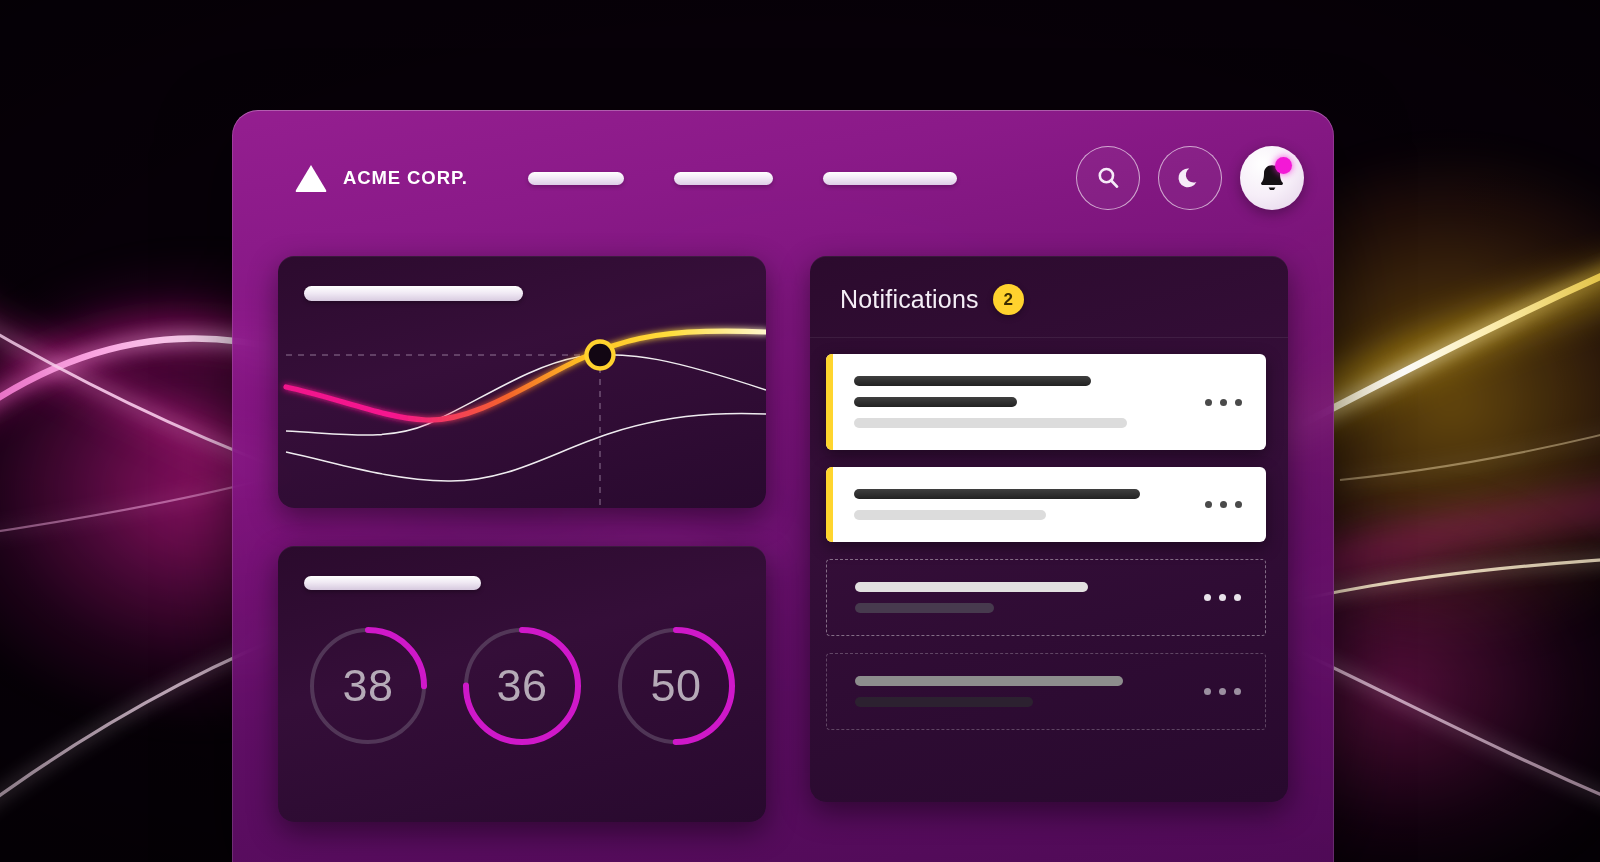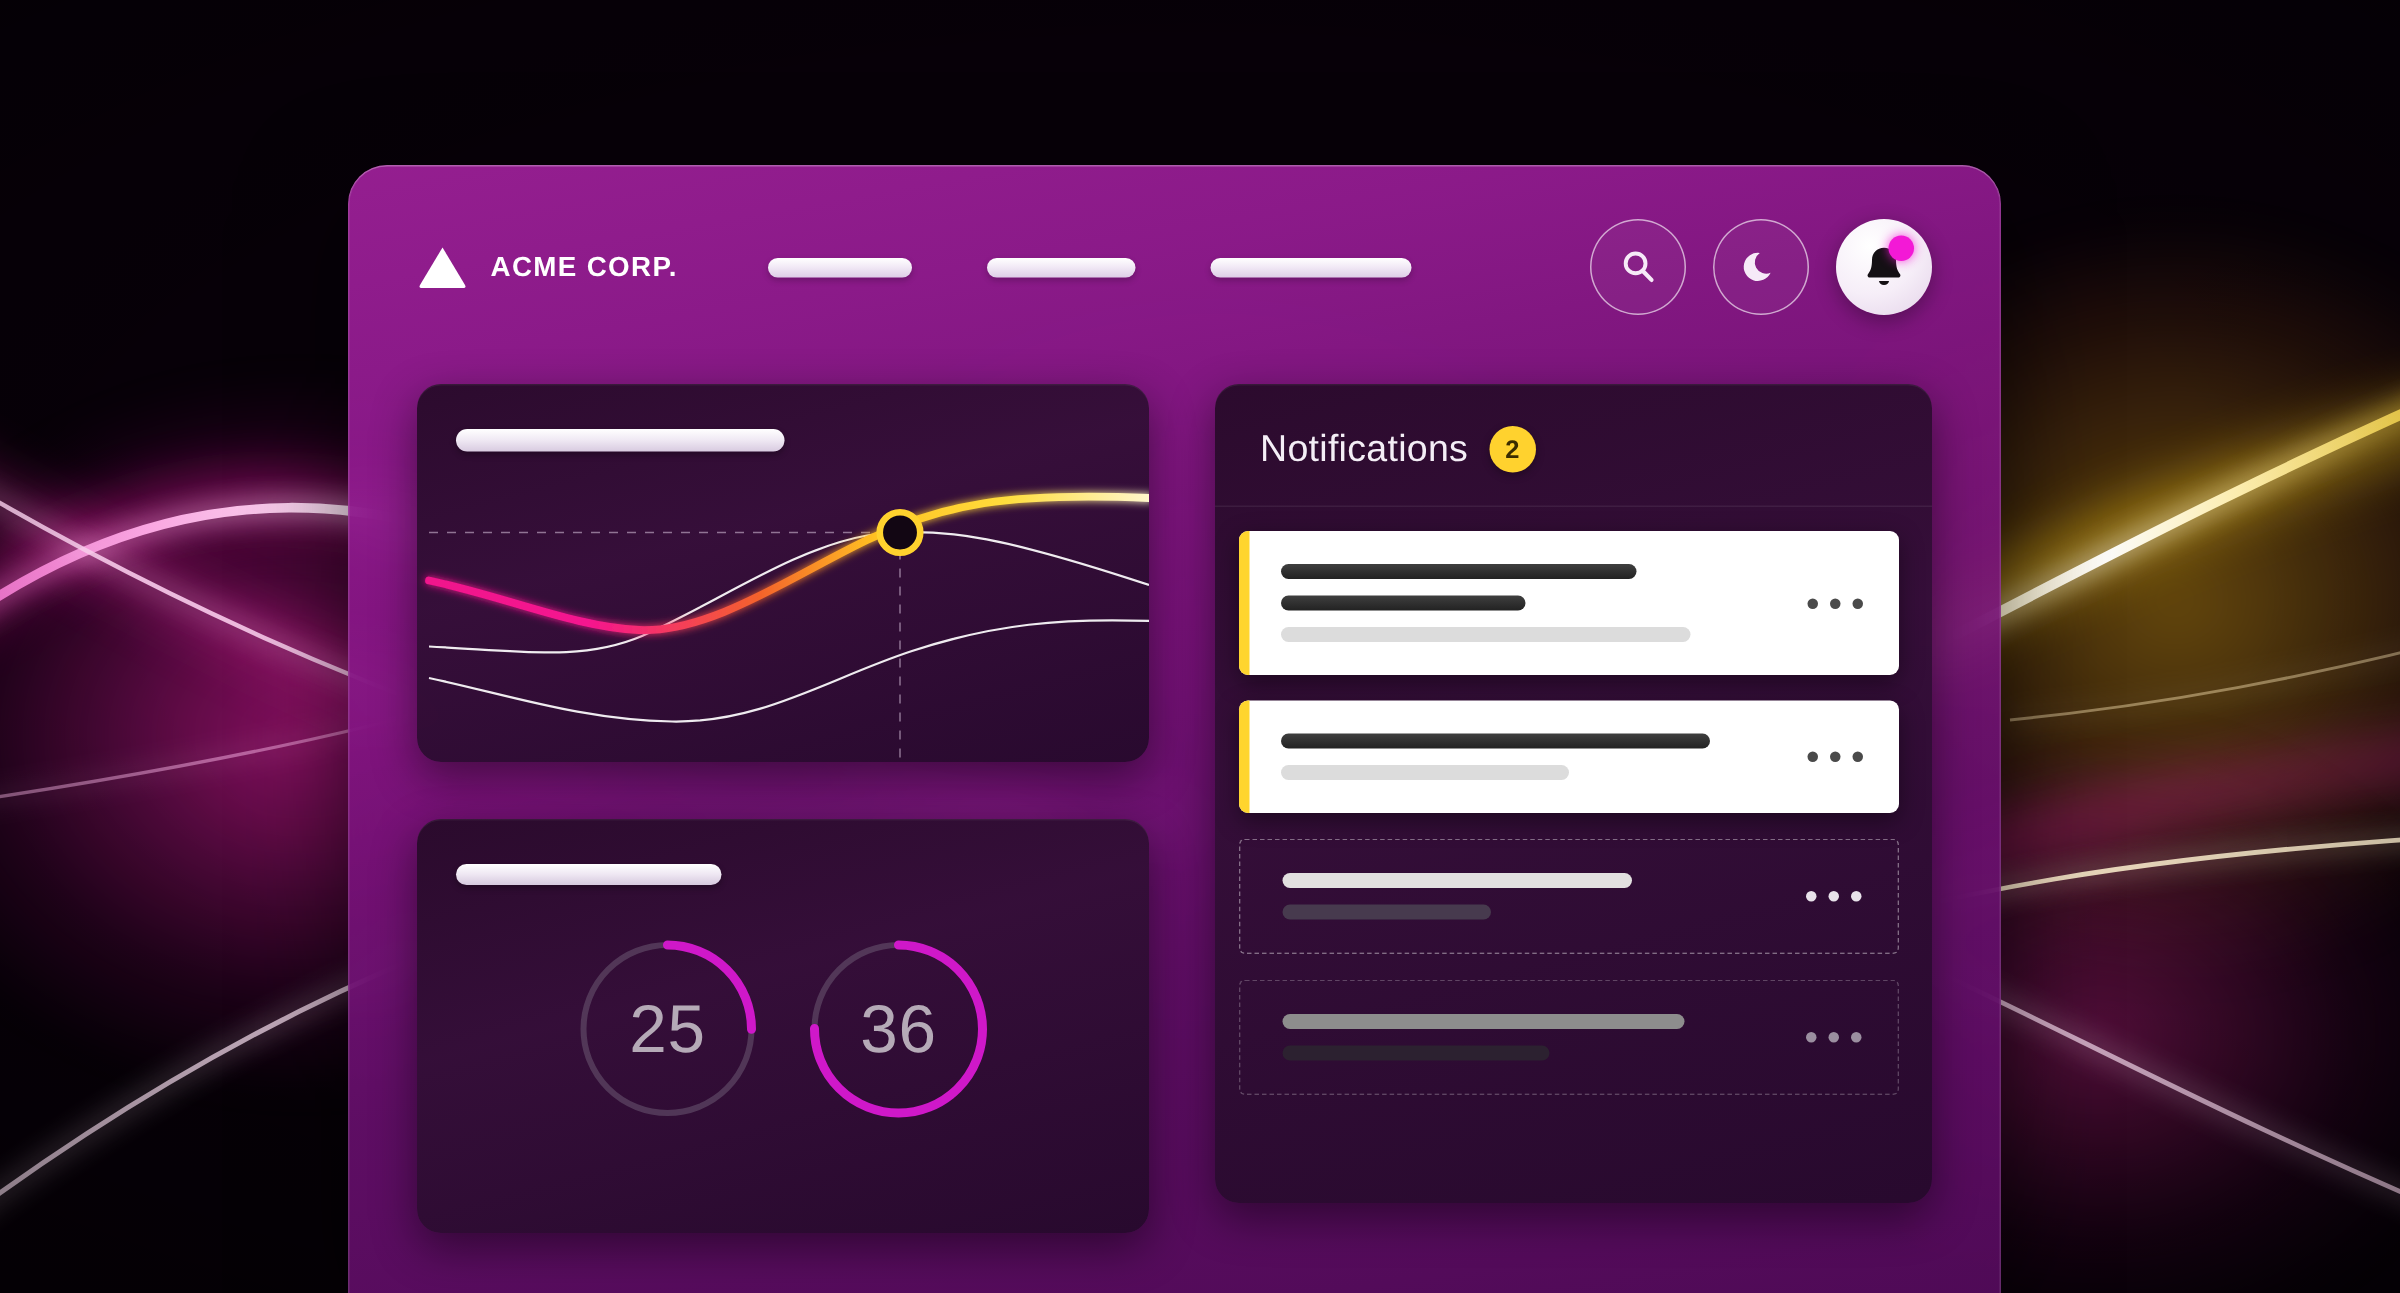--- a/index.html
+++ b/index.html
@@ -58,21 +58,21 @@
     overflow:hidden;
   }
   #window::before {
     content:""; position:absolute; inset:0; border-radius:26px 26px 0 0;
     border:1px solid rgba(255,255,255,0.13);
     border-bottom:none; pointer-events:none;
   }
 
   
   #topbar {
-    position:absolute; left:0; top:0; width:100%; height:136px;
+    position:absolute; left:16px; top:0; width:100%; height:136px;
     display:flex; align-items:center; padding:2px 46px;
   }
   #brand { display:flex; align-items:center; gap:15px; }
   .logo-tri { width:34px; height:30px; display:block; }
   .brand-text {
     color:#ffffff; font-size:18.5px; font-weight:bold;
     letter-spacing:0.9px;
   }
   #navpills { display:flex; align-items:center; gap:50px; margin-left:60px; }
   .pill {
@@ -330,31 +330,38 @@
 
         <div class="panel" id="gauge-panel">
           <div id="gauge-title-bar"></div>
           <div id="gauges">
 
             <div class="gauge">
               <svg width="128" height="128" viewBox="0 0 128 128">
                 <circle cx="64" cy="64" r="56" fill="none" stroke="#6b5a72" stroke-width="4" opacity="0.55"></circle>
                 <circle cx="64" cy="64" r="56" fill="none" stroke="#cf18c9" stroke-width="6" stroke-linecap="round" stroke-dasharray="87.96 351.86" transform="rotate(-90 64 64)"></circle>
               </svg>
-              <div class="gauge-num">25</div>
+              <div class="gauge-num">38</div>
             </div>
 
             <div class="gauge">
               <svg width="128" height="128" viewBox="0 0 128 128">
                 <circle cx="64" cy="64" r="56" fill="none" stroke="#6b5a72" stroke-width="4" opacity="0.55"></circle>
                 <circle cx="64" cy="64" r="56" fill="none" stroke="#cf18c9" stroke-width="6" stroke-linecap="round" stroke-dasharray="263.89 351.86" transform="rotate(-90 64 64)"></circle>
               </svg>
               <div class="gauge-num">36</div>
             </div>
 
+            <div class="gauge">
+              <svg width="128" height="128" viewBox="0 0 128 128">
+                <circle cx="64" cy="64" r="56" fill="none" stroke="#6b5a72" stroke-width="4" opacity="0.55"></circle>
+                <circle cx="64" cy="64" r="56" fill="none" stroke="#cf18c9" stroke-width="6" stroke-linecap="round" stroke-dasharray="175.93 351.86" transform="rotate(-90 64 64)"></circle>
+              </svg>
+              <div class="gauge-num">50</div>
+            </div>
 
           </div>
         </div>
       </div>
 
       <div id="rightcol">
         <div class="panel" id="notif-panel">
           <div id="notif-head">
             <span id="notif-title">Notifications</span>
             <span id="notif-badge">2</span>

